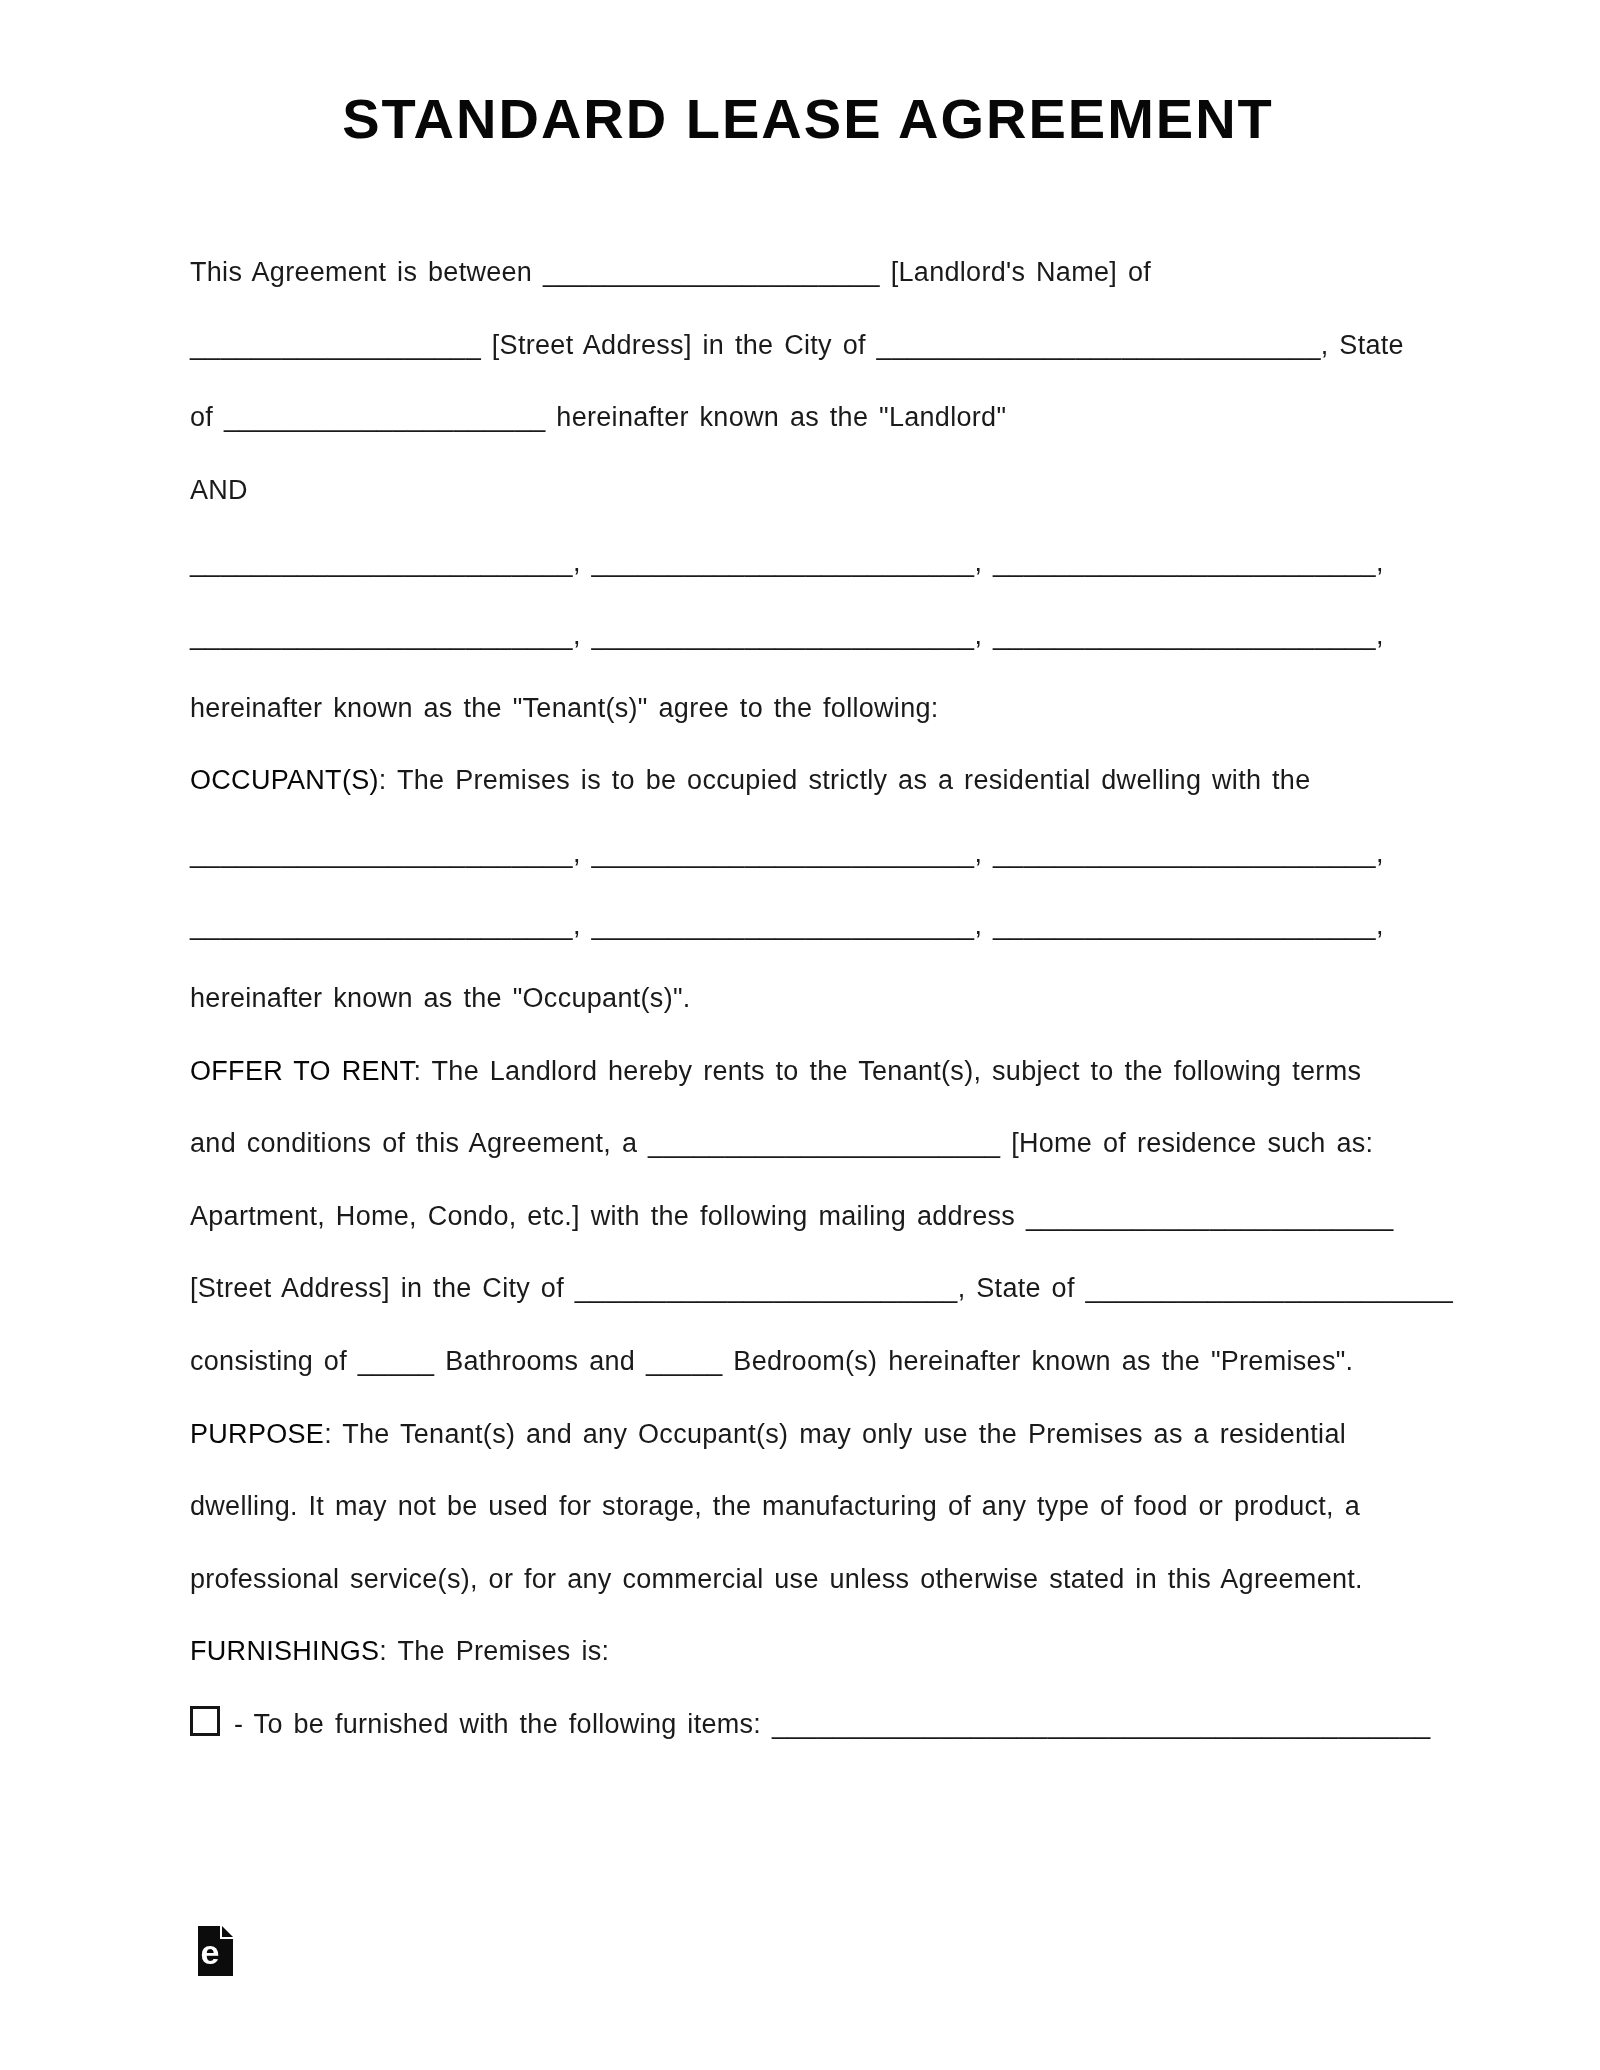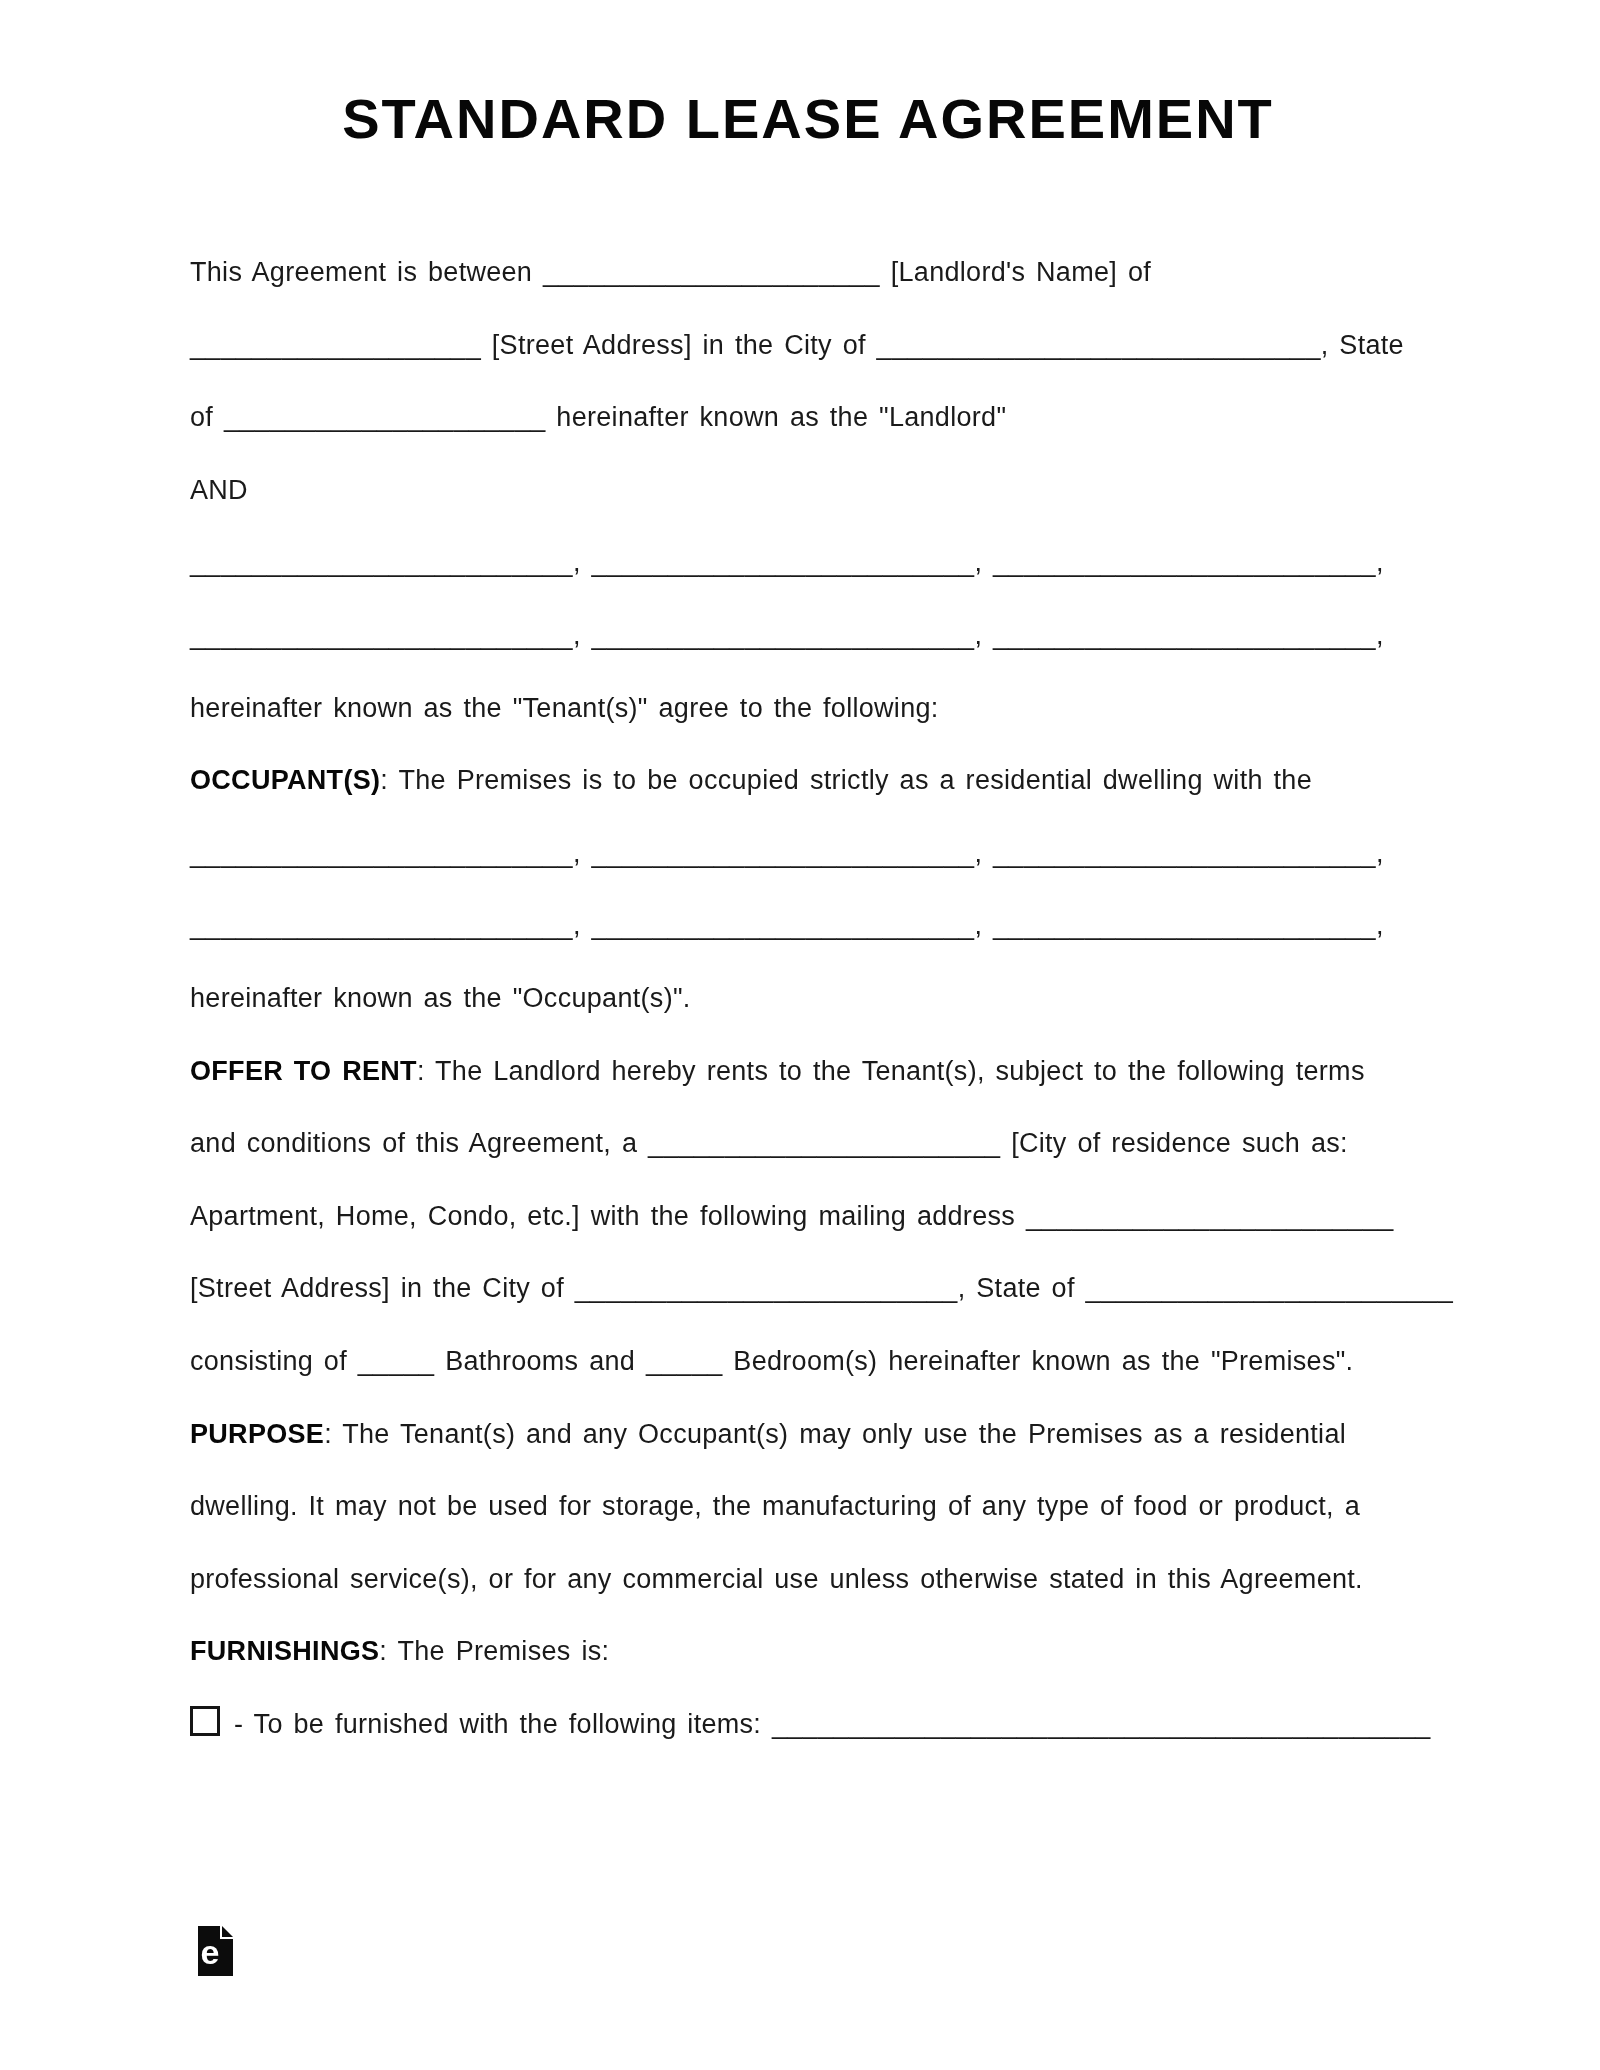--- a/index.html
+++ b/index.html
@@ -36,21 +36,21 @@
   }
   .line {
     font-size: 27px;
     line-height: 72.6px;
     letter-spacing: 0.3px;
     word-spacing: 3px;
     white-space: pre;
     color: #1a1a1a;
   }
   .lead {
-    font-weight: bold;
+    font-weight: normal;
     color: #070707;
   }
   .checkbox {
     display: inline-block;
     width: 24px;
     height: 24px;
     border: 3px solid #151515;
     margin-right: 14px;
     vertical-align: -3px;
     background: #ffffff;
@@ -86,21 +86,21 @@
     <div class="line"><span>of _____________________ hereinafter known as the "Landlord"</span></div>
     <div class="line"><span>AND</span></div>
     <div class="line"><span>_________________________, _________________________, _________________________,</span></div>
     <div class="line"><span>_________________________, _________________________, _________________________,</span></div>
     <div class="line"><span>hereinafter known as the "Tenant(s)" agree to the following:</span></div>
     <div class="line"><span class="lead">OCCUPANT(S)</span><span>: The Premises is to be occupied strictly as a residential dwelling with the</span></div>
     <div class="line"><span>_________________________, _________________________, _________________________,</span></div>
     <div class="line"><span>_________________________, _________________________, _________________________,</span></div>
     <div class="line"><span>hereinafter known as the "Occupant(s)".</span></div>
     <div class="line"><span class="lead">OFFER TO RENT</span><span>: The Landlord hereby rents to the Tenant(s), subject to the following terms</span></div>
-    <div class="line"><span>and conditions of this Agreement, a _______________________ [City of residence such as:</span></div>
+    <div class="line"><span>and conditions of this Agreement, a _______________________ [Home of residence such as:</span></div>
     <div class="line"><span>Apartment, Home, Condo, etc.] with the following mailing address ________________________</span></div>
     <div class="line"><span>[Street Address] in the City of _________________________, State of ________________________</span></div>
     <div class="line"><span>consisting of _____ Bathrooms and _____ Bedroom(s) hereinafter known as the "Premises".</span></div>
     <div class="line"><span class="lead">PURPOSE</span><span>: The Tenant(s) and any Occupant(s) may only use the Premises as a residential</span></div>
     <div class="line"><span>dwelling. It may not be used for storage, the manufacturing of any type of food or product, a</span></div>
     <div class="line"><span>professional service(s), or for any commercial use unless otherwise stated in this Agreement.</span></div>
     <div class="line"><span class="lead">FURNISHINGS</span><span>: The Premises is:</span></div>
     <div class="line"><span class="checkbox"></span><span>- To be furnished with the following items: ___________________________________________</span></div>
   </div>
 

